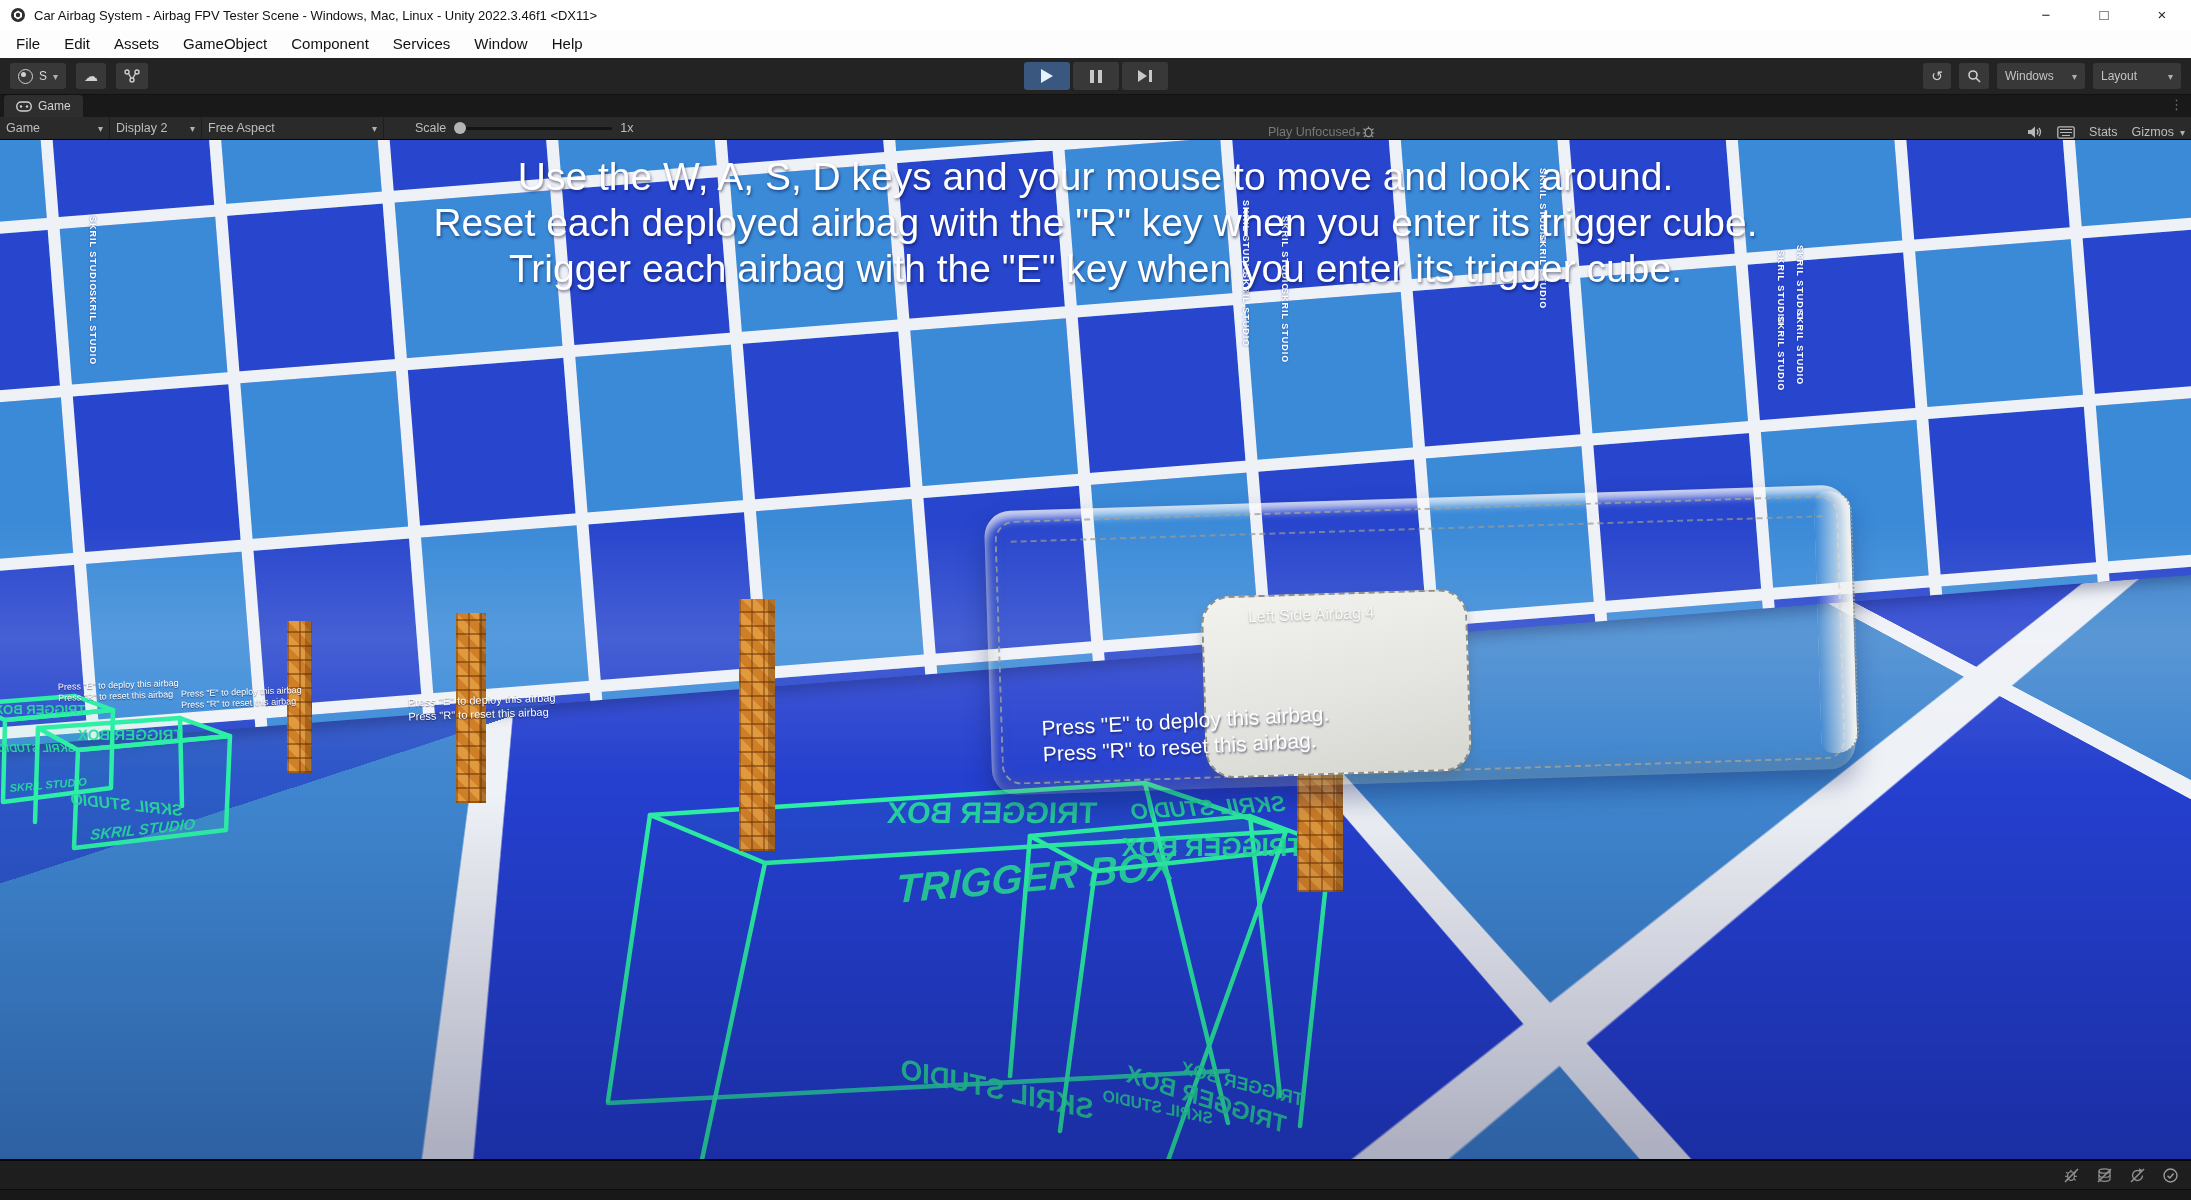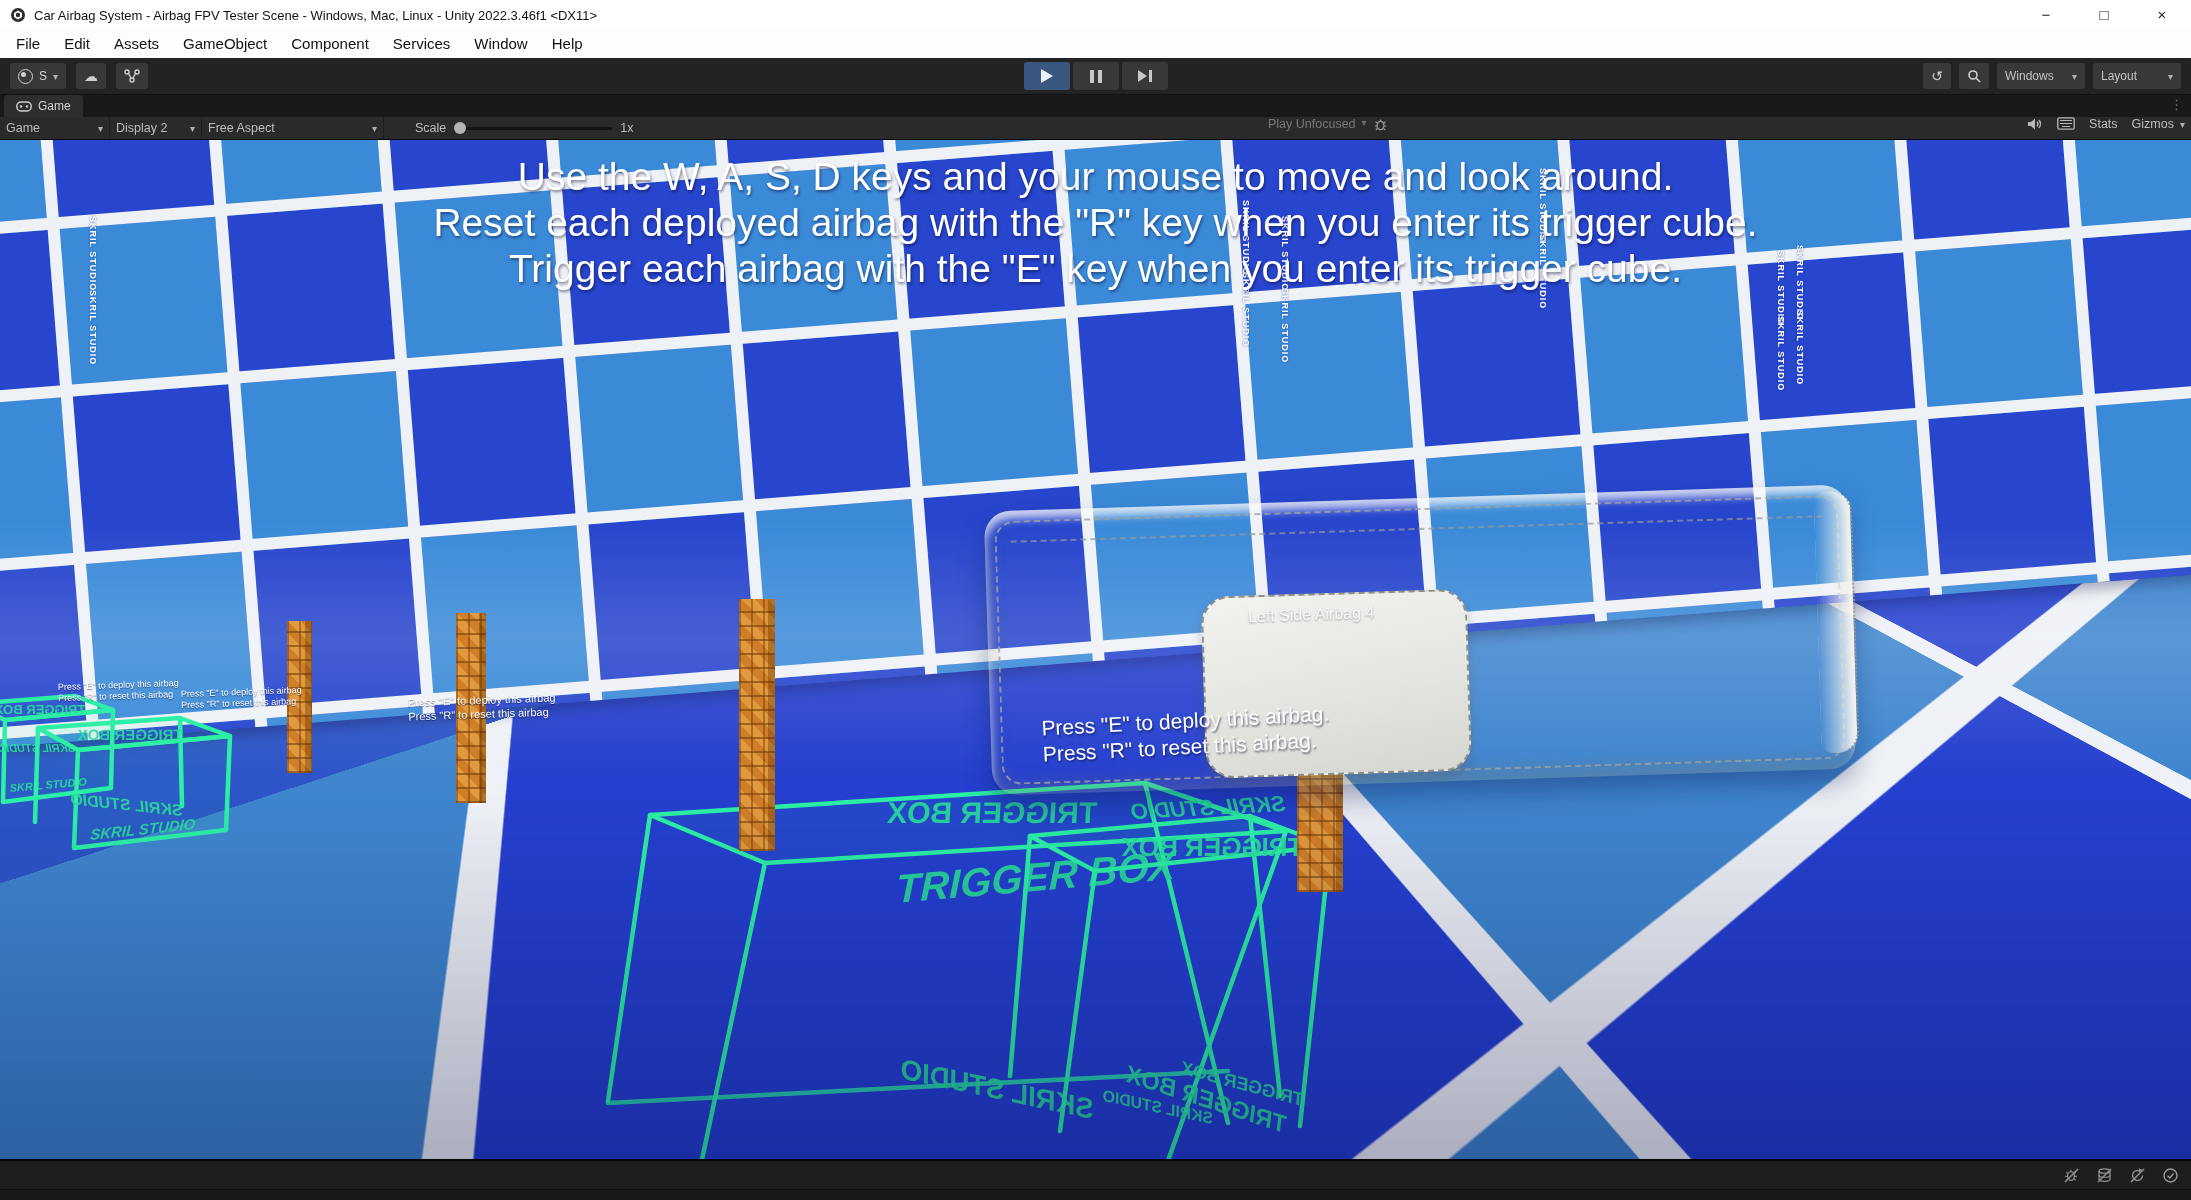--- a/index.html
+++ b/index.html
@@ -51,23 +51,23 @@
 
   
   .gvbar{position:absolute;top:117px;left:0;right:0;height:22px;background:#2a2a2a;
          border-bottom:1px solid #070707;color:#bdbdbd;font-size:12.5px;}
   .gv-dd{position:absolute;top:0;height:22px;display:flex;align-items:center;
          justify-content:space-between;padding:0 6px;box-sizing:border-box;}
   .gv-sep{border-right:1px solid #1d1d1d;}
   .scale-wrap{position:absolute;left:392px;top:0;height:22px;display:flex;align-items:center;gap:8px;margin-left:23px;}
   .track{width:158px;height:3px;background:#141414;border-radius:2px;position:relative;}
   .knob{position:absolute;left:0;top:-5px;width:12px;height:12px;border-radius:50%;background:#b4b4b4;}
-  .focus-dd{position:absolute;left:1268px;top:0;height:22px;display:flex;align-items:flex-start;gap:6px;
+  .focus-dd{position:absolute;left:1268px;top:0;height:22px;display:flex;align-items:flex-end;
             color:#787878;}
-  .gv-right{position:absolute;right:6px;top:0;height:22px;display:flex;align-items:flex-start;gap:14px;}
+  .gv-right{position:absolute;right:6px;top:0;height:22px;display:flex;align-items:flex-end;gap:14px;}
 
   
   .scene{position:absolute;top:140px;left:0;right:0;height:1021px;overflow:hidden;background:#2d55c8;}
   .floor{position:absolute;top:385px;left:-45%;width:190%;height:1500px;transform-origin:50% 0;
          transform:perspective(760px) rotateX(52deg) rotateZ(-28deg);
          background-color:#2540cf;
          background-image:
            repeating-linear-gradient(0deg,#eef1f6 0 22px,transparent 22px 520px),
            repeating-linear-gradient(90deg,#eef1f6 0 22px,transparent 22px 520px),
            repeating-conic-gradient(#2540cf 0 90deg,#3f86cf 90deg 180deg);

